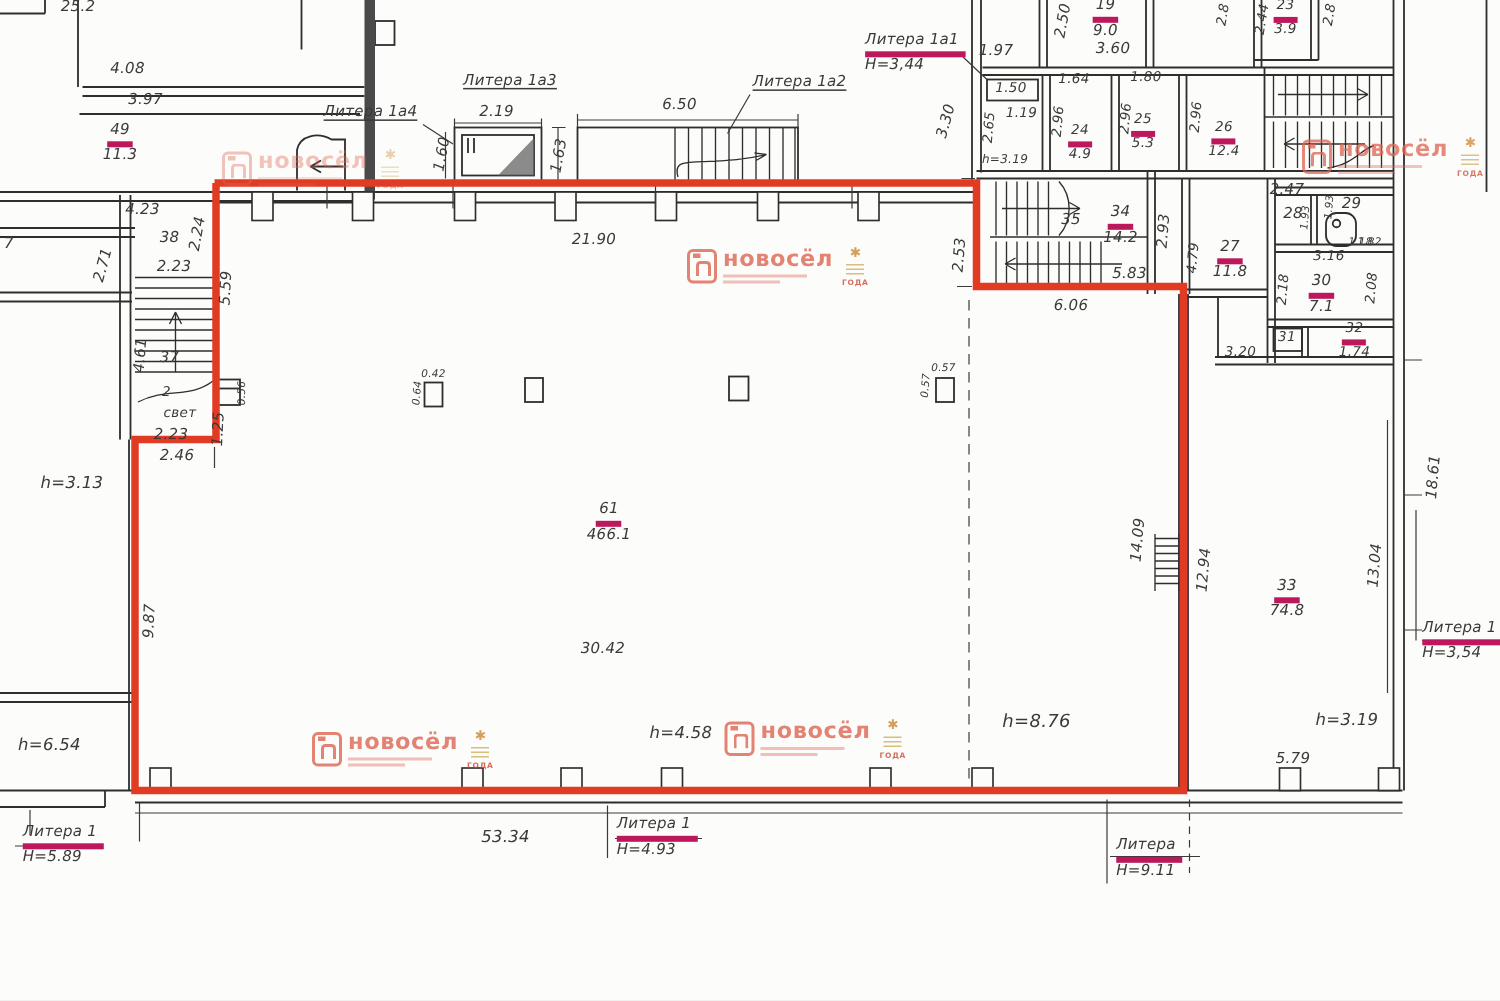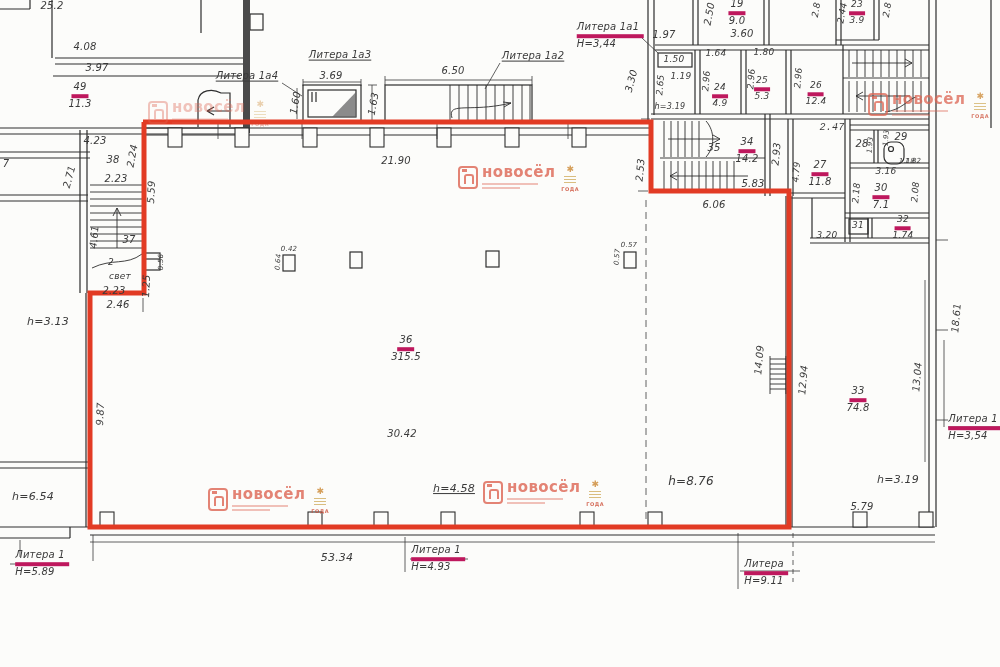--- a/index.html
+++ b/index.html
@@ -150,30 +150,30 @@
       <div class="lbl" style="left: 33px; top: 497px; font-size: 11px; transform: translate(-50%, -50%) rotate(0deg);">h=6.54</div>
       <div class="lbl frac lit" style="left: 42px; top: 564px; transform: translate(-50%, -50%) rotate(0deg);">
         <span class="num">Литера 1</span>
         <span class="den">Н=5.89</span>
       </div>
       <div class="lbl" style="left: 113px; top: 160px; transform: translate(-50%, -50%) rotate(0deg);">38</div>
       <div class="lbl" style="left: 116px; top: 179px; transform: translate(-50%, -50%) rotate(0deg);">2.23</div>
       <div class="lbl" style="left: 133px; top: 156px; transform: translate(-50%, -50%) rotate(-80deg);">2.24</div>
       <div class="lbl" style="left: 152px; top: 192px; transform: translate(-50%, -50%) rotate(-87deg);">5.59</div>
       <div class="lbl" style="left: 95px; top: 237px; transform: translate(-50%, -50%) rotate(-85deg);">4.61</div>
-      <div class="lbl" style="left: 129px; top: 240px; transform: translate(-50%, -50%) rotate(0deg);">37</div>
+      <div class="lbl" style="left: 113px; top: 240px; transform: translate(-50%, -50%) rotate(0deg);">37</div>
       <div class="lbl" style="left: 111px; top: 263px; font-size: 9px; transform: translate(-50%, -50%) rotate(0deg);">2</div>
       <div class="lbl" style="left: 120px; top: 277px; font-size: 9px; transform: translate(-50%, -50%) rotate(0deg);">свет</div>
       <div class="lbl" style="left: 114px; top: 291px; transform: translate(-50%, -50%) rotate(0deg);">2.23</div>
       <div class="lbl" style="left: 162px; top: 262px; font-size: 7px; transform: translate(-50%, -50%) rotate(-90deg);">0.56</div>
       <div class="lbl" style="left: 147px; top: 286px; transform: translate(-50%, -50%) rotate(-87deg);">1.25</div>
       <div class="lbl" style="left: 118px; top: 305px; transform: translate(-50%, -50%) rotate(0deg);">2.46</div>
       <div class="lbl" style="left: 101px; top: 414px; transform: translate(-50%, -50%) rotate(-87deg);">9.87</div>
       <div class="lbl und" style="left: 247px; top: 76px; transform: translate(-50%, -50%) rotate(0deg);">Литера 1а4</div>
-      <div class="lbl" style="left: 331px; top: 76px; transform: translate(-50%, -50%) rotate(0deg);">3.69</div>
+      <div class="lbl" style="left: 331px; top: 76px; transform: translate(-50%, -50%) rotate(0deg);">2.19</div>
       <div class="lbl" style="left: 296px; top: 103px; transform: translate(-50%, -50%) rotate(-80deg);">1.60</div>
       <div class="lbl und" style="left: 340px; top: 55px; transform: translate(-50%, -50%) rotate(0deg);">Литера 1а3</div>
       <div class="lbl" style="left: 374px; top: 104px; transform: translate(-50%, -50%) rotate(-80deg);">1.63</div>
       <div class="lbl" style="left: 453px; top: 71px; transform: translate(-50%, -50%) rotate(0deg);">6.50</div>
       <div class="lbl und" style="left: 533px; top: 56px; transform: translate(-50%, -50%) rotate(0deg);">Литера 1а2</div>
       <div class="lbl" style="left: 396px; top: 161px; transform: translate(-50%, -50%) rotate(0deg);">21.90</div>
       <div class="lbl frac lit" style="left: 610px; top: 36px; transform: translate(-50%, -50%) rotate(0deg);">
         <span class="num">Литера 1а1</span>
         <span class="den">Н=3,44</span>
       </div>
@@ -206,21 +206,21 @@
       <div class="lbl" style="left: 752px; top: 79px; font-size: 9px; transform: translate(-50%, -50%) rotate(-85deg);">2.96</div>
       <div class="lbl frac" style="left: 762px; top: 89px; font-size: 9px; transform: translate(-50%, -50%) rotate(0deg);">
         <span class="num">25</span>
         <span class="den">5.3</span>
       </div>
       <div class="lbl" style="left: 799px; top: 78px; font-size: 9px; transform: translate(-50%, -50%) rotate(-85deg);">2.96</div>
       <div class="lbl frac" style="left: 816px; top: 94px; font-size: 9px; transform: translate(-50%, -50%) rotate(0deg);">
         <span class="num">26</span>
         <span class="den">12.4</span>
       </div>
-      <div class="lbl" style="left: 832px; top: 128px; transform: translate(-50%, -50%) rotate(0deg); font-family: Liberation Mono, monospace;">2.47</div>
+      <div class="lbl" style="left: 858px; top: 128px; transform: translate(-50%, -50%) rotate(0deg);">2.47</div>
       <div class="lbl" style="left: 714px; top: 148px; transform: translate(-50%, -50%) rotate(0deg);">35</div>
       <div class="lbl frac" style="left: 747px; top: 151px; transform: translate(-50%, -50%) rotate(0deg);">
         <span class="num">34</span>
         <span class="den">14.2</span>
       </div>
       <div class="lbl" style="left: 777px; top: 154px; transform: translate(-50%, -50%) rotate(-85deg);">2.93</div>
       <div class="lbl" style="left: 797px; top: 172px; font-size: 9px; transform: translate(-50%, -50%) rotate(-85deg);">4.79</div>
       <div class="lbl frac" style="left: 820px; top: 174px; transform: translate(-50%, -50%) rotate(0deg);">
         <span class="num">27</span>
         <span class="den">11.8</span>
@@ -255,25 +255,25 @@
       <div class="lbl" style="left: 760px; top: 360px; transform: translate(-50%, -50%) rotate(-85deg);">14.09</div>
       <div class="lbl" style="left: 804px; top: 380px; transform: translate(-50%, -50%) rotate(-85deg);">12.94</div>
       <div class="lbl frac lit" style="left: 975px; top: 428px; transform: translate(-50%, -50%) rotate(0deg);">
         <span class="num">Литера 1</span>
         <span class="den">Н=3,54</span>
       </div>
       <div class="lbl" style="left: 898px; top: 480px; font-size: 11px; transform: translate(-50%, -50%) rotate(0deg);">h=3.19</div>
       <div class="lbl" style="left: 862px; top: 507px; transform: translate(-50%, -50%) rotate(0deg);">5.79</div>
       <div class="lbl" style="left: 691px; top: 481px; font-size: 12px; transform: translate(-50%, -50%) rotate(0deg);">h=8.76</div>
       <div class="lbl frac" style="left: 406px; top: 349px; transform: translate(-50%, -50%) rotate(0deg);">
-        <span class="num">36</span>
-        <span class="den">315.5</span>
+        <span class="num">61</span>
+        <span class="den">466.1</span>
       </div>
       <div class="lbl" style="left: 402px; top: 434px; transform: translate(-50%, -50%) rotate(0deg); text-align: right;">30.42</div>
-      <div class="lbl" style="left: 454px; top: 489px; font-size: 11px; transform: translate(-50%, -50%) rotate(0deg); text-decoration: underline;">h=4.58</div>
+      <div class="lbl" style="left: 454px; top: 489px; font-size: 11px; transform: translate(-50%, -50%) rotate(0deg);">h=4.58</div>
       <div class="lbl" style="left: 289px; top: 250px; font-size: 7px; transform: translate(-50%, -50%) rotate(0deg);">0.42</div>
       <div class="lbl" style="left: 279px; top: 262px; font-size: 7px; transform: translate(-50%, -50%) rotate(-85deg);">0.64</div>
       <div class="lbl" style="left: 629px; top: 246px; font-size: 7px; transform: translate(-50%, -50%) rotate(0deg);">0.57</div>
       <div class="lbl" style="left: 618px; top: 257px; font-size: 7px; transform: translate(-50%, -50%) rotate(-85deg);">0.57</div>
       <div class="lbl" style="left: 337px; top: 558px; font-size: 11px; transform: translate(-50%, -50%) rotate(0deg);">53.34</div>
       <div class="lbl frac lit" style="left: 438px; top: 559px; transform: translate(-50%, -50%) rotate(0deg);">
         <span class="num">Литера 1</span>
         <span class="den">Н=4.93</span>
       </div>
       <div class="lbl frac lit" style="left: 766px; top: 573px; transform: translate(-50%, -50%) rotate(0deg);">

